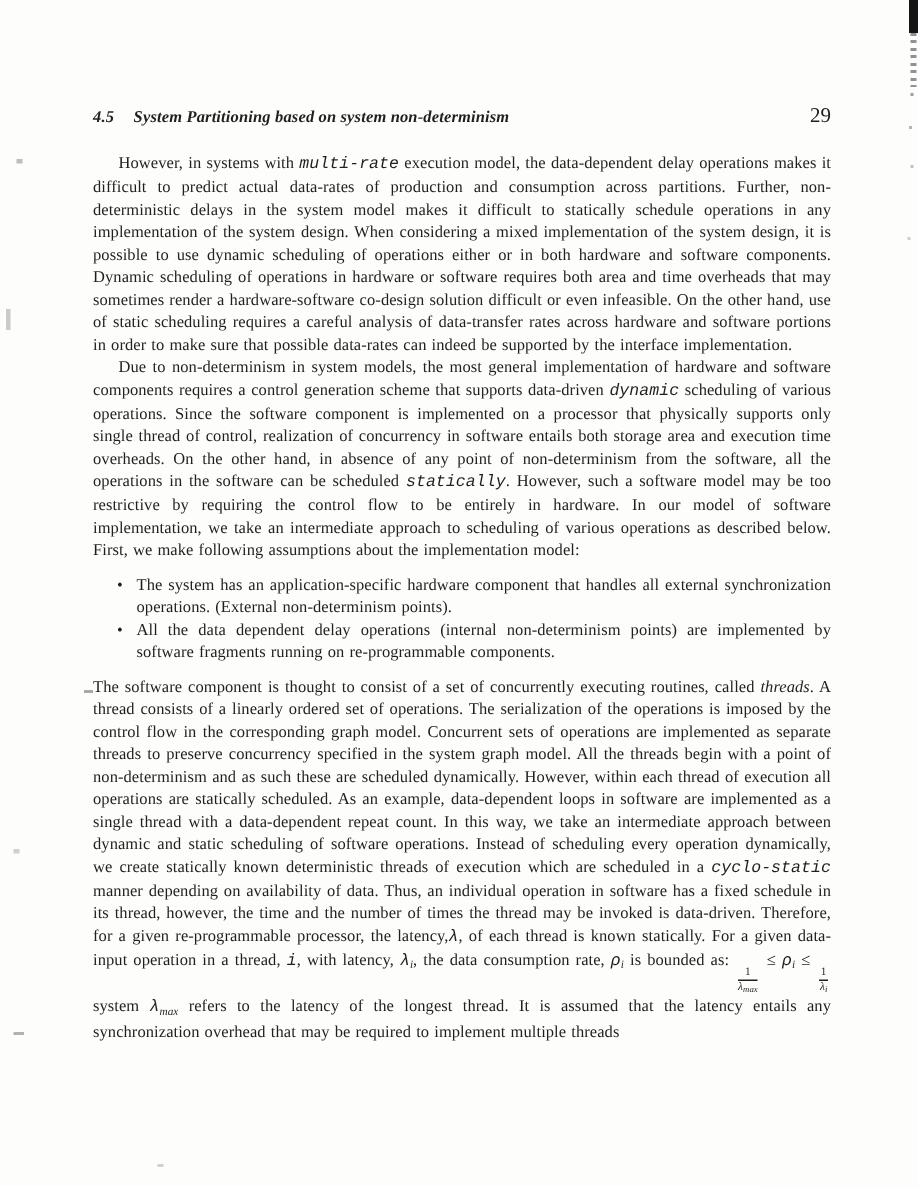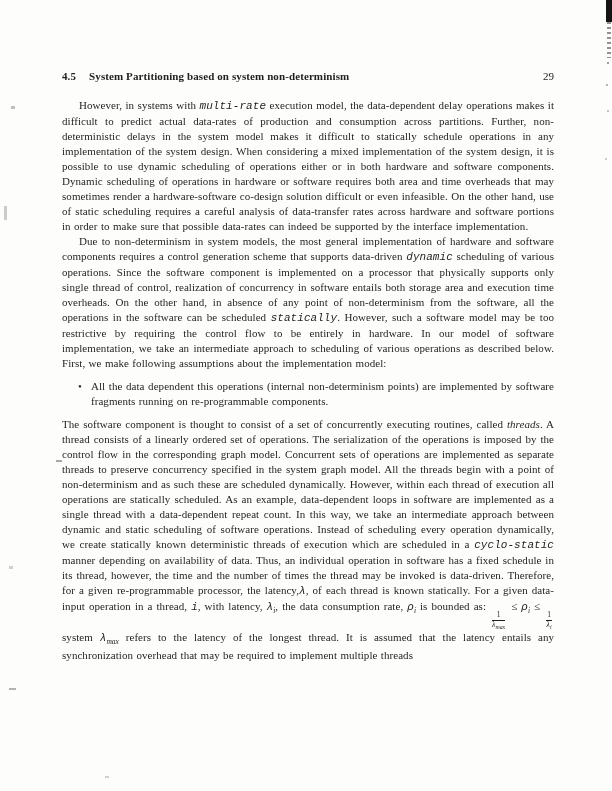--- a/index.html
+++ b/index.html
@@ -19,25 +19,26 @@
     width: 492px;
   }
   .page-header {
     display: flex;
     justify-content: space-between;
     align-items: baseline;
     font-size: 11px;
     margin-bottom: 16px;
   }
   .header-left {
+    font-style: italic;
     font-weight: bold;
     letter-spacing: 0.1px;
   }
   .header-left .secnum { margin-right: 13px; }
-  .pagenum { font-style: normal; font-weight: normal; font-size: 11px; }
+  .pagenum { font-style: normal; font-weight: normal; font-size: 14px; }
   .body-text { font-size: 11px; line-height: 15px; }
   .para {
     margin: 0;
     text-align: justify;
     letter-spacing: 0.05px;
     word-spacing: 0.6px;
   }
   .para.indent { text-indent: 17px; }
   .bullets {
     margin: 8px 0 8px 0;
@@ -120,21 +121,22 @@
       <span class="header-left">
         <span class="secnum">4.5</span><span>System Partitioning based on system non-determinism</span>
       </span>
       <span class="pagenum">29</span>
     </div>
 
     <div class="body-text">
         <p class="para indent"><span class="r-n">However, in systems with </span><span class="r-i">multi-rate</span><span class="r-n"> execution model, the data-dependent delay operations makes it difficult to predict actual data-rates of production and consumption across partitions. Further, non-deterministic delays in the system model makes it difficult to statically schedule operations in any implementation of the system design. When considering a mixed implementation of the system design, it is possible to use dynamic scheduling of operations either or in both hardware and software components. Dynamic scheduling of operations in hardware or software requires both area and time overheads that may sometimes render a hardware-software co-design solution difficult or even infeasible. On the other hand, use of static scheduling requires a careful analysis of data-transfer rates across hardware and software portions in order to make sure that possible data-rates can indeed be supported by the interface implementation.</span></p>
         <p class="para indent"><span class="r-n">Due to non-determinism in system models, the most general implementation of hardware and software components requires a control generation scheme that supports data-driven </span><span class="r-i">dynamic</span><span class="r-n"> scheduling of various operations. Since the software component is implemented on a processor that physically supports only single thread of control, realization of concurrency in software entails both storage area and execution time overheads. On the other hand, in absence of any point of non-determinism from the software, all the operations in the software can be scheduled </span><span class="r-i">statically</span><span class="r-n">. However, such a software model may be too restrictive by requiring the control flow to be entirely in hardware. In our model of software implementation, we take an intermediate approach to scheduling of various operations as described below. First, we make following assumptions about the implementation model:</span></p>
         <ul class="bullets">
-          <li><span class="r-n">All the data dependent this operations (internal non-determinism points) are implemented by software fragments running on re-programmable components.</span></li>
+          <li><span class="r-n">The system has an application-specific hardware component that handles all external synchronization operations. (External non-determinism points).</span></li>
+          <li><span class="r-n">All the data dependent delay operations (internal non-determinism points) are implemented by software fragments running on re-programmable components.</span></li>
         </ul>
         <p class="para"><span class="r-n">The software component is thought to consist of a set of concurrently executing routines, called </span><span class="r-iu">threads</span><span class="r-n">. A thread consists of a linearly ordered set of operations. The serialization of the operations is imposed by the control flow in the corresponding graph model. Concurrent sets of operations are implemented as separate threads to preserve concurrency specified in the system graph model. All the threads begin with a point of non-determinism and as such these are scheduled dynamically. However, within each thread of execution all operations are statically scheduled. As an example, data-dependent loops in software are implemented as a single thread with a data-dependent repeat count. In this way, we take an intermediate approach between dynamic and static scheduling of software operations. Instead of scheduling every operation dynamically, we create statically known deterministic threads of execution which are scheduled in a </span><span class="r-i">cyclo-static</span><span class="r-n"> manner depending on availability of data. Thus, an individual operation in software has a fixed schedule in its thread, however, the time and the number of times the thread may be invoked is data-driven. Therefore, for a given re-programmable processor, the latency,</span><span class="r-i">λ</span><span class="r-n">, of each thread is known statically. For a given data-input operation in a thread, </span><span class="r-i">i</span><span class="r-n">, with latency, </span><span class="r-i">λ</span><span class="r-sub">i</span><span class="r-n">, the data consumption rate, </span><span class="r-i">ρ</span><span class="r-sub">i</span><span class="r-n"> is bounded as: </span><span class="frac">
             <span class="num">1</span>
             <span class="den"><span>λ</span><span class="dsub">max</span></span>
           </span><span class="r-n"> ≤ </span><span class="r-i">ρ</span><span class="r-sub">i</span><span class="r-n"> ≤ </span><span class="frac">
             <span class="num">1</span>
             <span class="den"><span>λ</span><span class="dsub">i</span></span>
           </span><span class="r-n"> system </span><span class="r-i">λ</span><span class="r-sub">max</span><span class="r-n"> refers to the latency of the longest thread. It is assumed that the latency entails any synchronization overhead that may be required to implement multiple threads</span></p>
       </div>
   </div>

